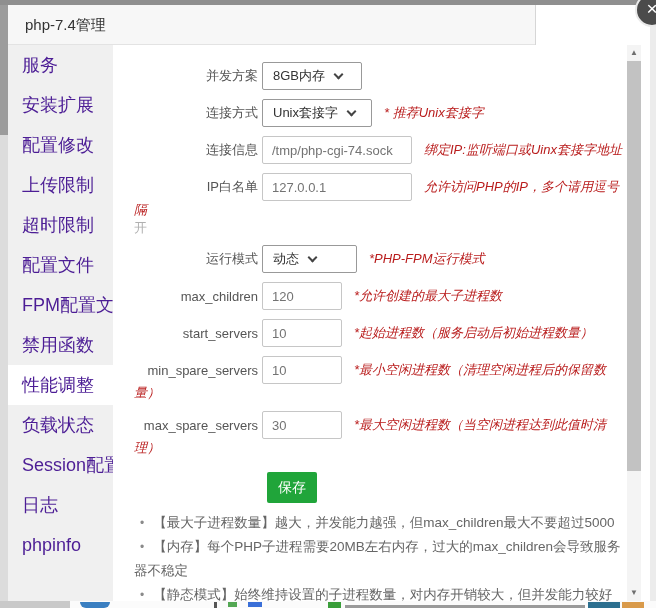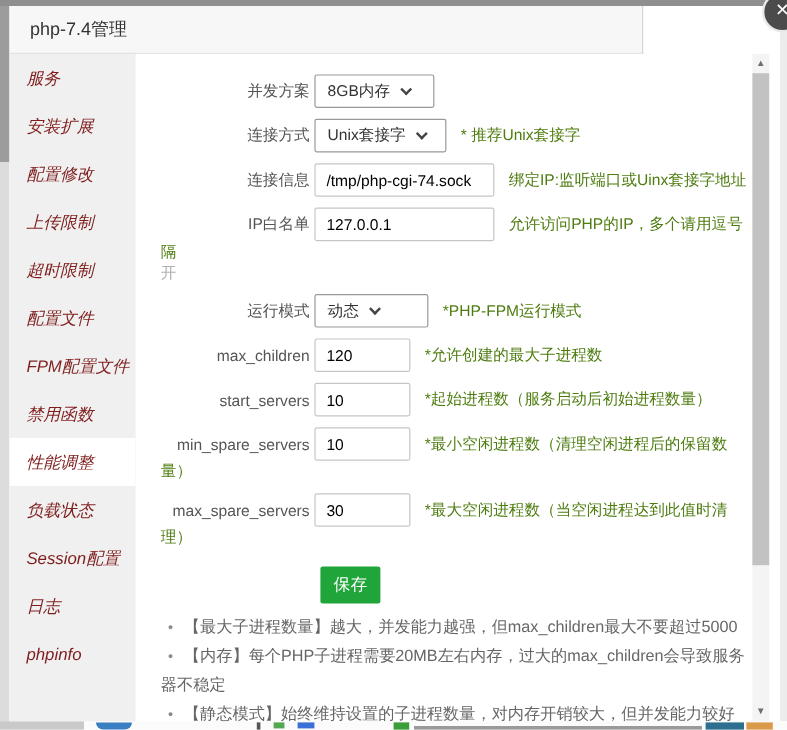--- a/index.html
+++ b/index.html
@@ -20,41 +20,41 @@
   .titlebar { position:absolute; left:0; top:0; width:100%; height:40px;
     background:#f7f7f7; border-bottom:1px solid #e3e3e3; }
   .titlebar .title { line-height:39px; padding-left:17px; font-size:15px; color:#333; }
   .close-btn { position:absolute; left:635px; top:-7px; width:34px; height:34px;
     border-radius:50%; background:#4b4b4b; border:2px solid #e9e9e9; color:#fff;
     font-size:19px; line-height:28px; text-align:center; cursor:pointer; z-index:20; }
 
   
   .sidebar { position:absolute; left:0; top:40px; width:105px; height:556px;
     background:#f0f0f0; overflow:hidden; }
-  .side-item { height:40px; line-height:40px; padding-left:14px; font-size:14px;
-    color:#7f1d1d; cursor:pointer; white-space:nowrap;font-style:italic; }
+  .side-item { height:40px; line-height:40px; padding-left:14px; font-size:18px;
+    color:#4c1d95; cursor:pointer; white-space:nowrap; }
   .side-item.active { background:#ffffff; }
 
   
   .content { position:absolute; left:109px; top:40px; width:514px; height:556px;
     padding:17px 0 0 17px; overflow:hidden; background:#fff; }
 
   .row { margin-bottom:9px; font-size:0; }
   .flabel { display:inline-block; width:124px; margin-right:4px; text-align:right;
     font-size:13px; color:#555; vertical-align:middle; }
   .fakeselect { display:inline-flex; align-items:center; justify-content:flex-start;
     height:28px; padding:0 9px 0 10px; border:1px solid #999; border-radius:2px;
     background:#fff; vertical-align:middle; cursor:pointer; }
   .fakeselect .sval { font-size:13px; color:#333; }
   .chev { width:7px; height:7px; border-right:2px solid #444; border-bottom:2px solid #444;
     transform:rotate(45deg); margin-left:10px; margin-top:-4px; }
   .tinput { height:28px; border:1px solid #c6c6c6; border-radius:2px; padding:0 9px;
-    font-size:13px; color:#000000; vertical-align:middle;
+    font-size:13px; color:#737373; vertical-align:middle;
     font-family:"Liberation Sans", sans-serif; }
-  .hint { font-size:13px; color:#4d7c0f; margin-left:12px; vertical-align:middle; }
+  .hint { font-size:13px; color:#b91c1c; margin-left:12px; vertical-align:middle;font-style:italic; }
   .hint-wrap { display:block; font-size:13px; color:#b0b0b0; line-height:17px; }
 
   .save-btn { display:inline-block; margin-left:133px; margin-top:6px; height:31px;
     padding:0 11px; background:#20a53a; border:none; border-radius:2px; color:#fff;
     font-size:14px; cursor:pointer; font-family:"Liberation Sans", sans-serif;text-align:right; }
 
   .notes { margin-top:8px; padding-right:8px; }
   .note { font-size:13.5px; line-height:24px; color:#666; }
   .note .bullet { color:#8a8a8a; font-size:12px; padding:0 9px 0 6px; }
 

